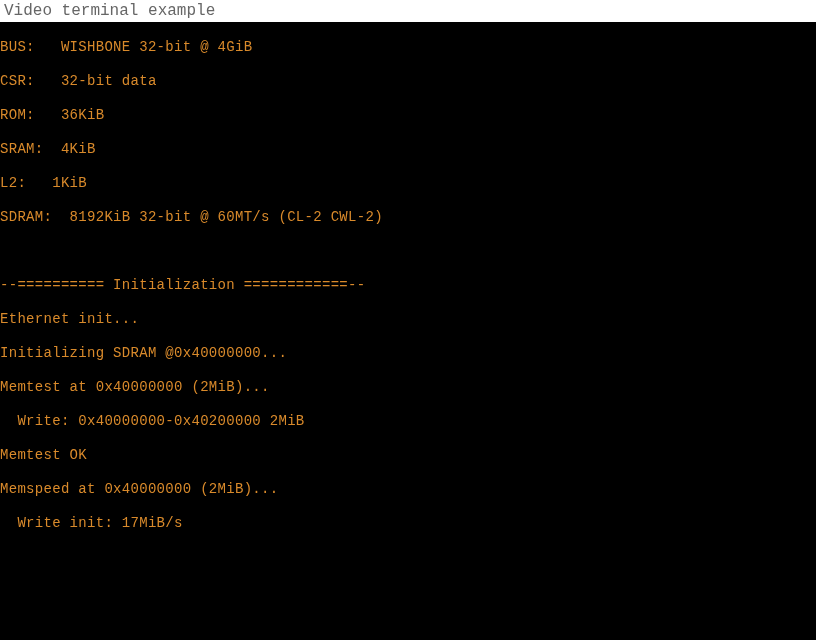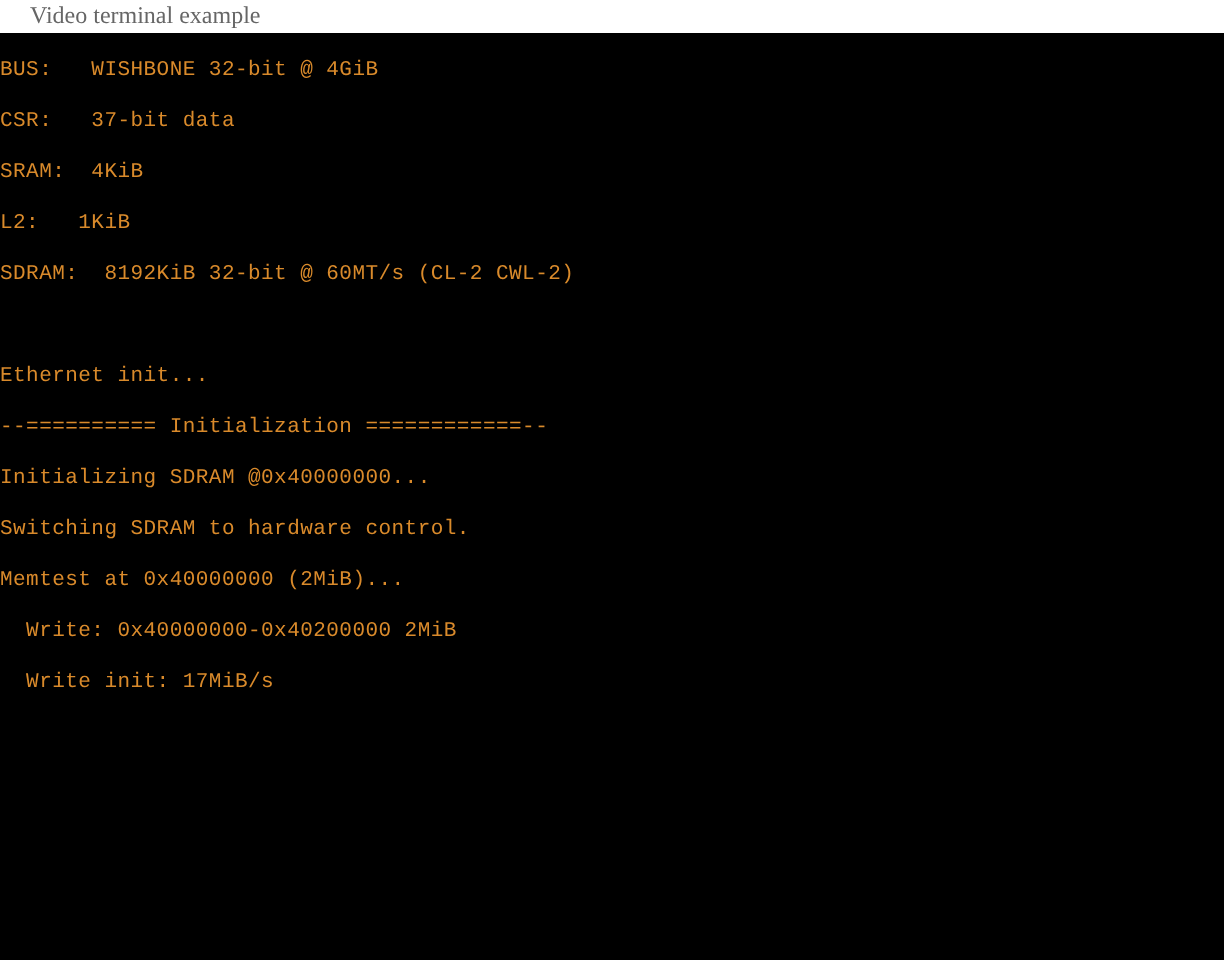--- a/index.html
+++ b/index.html
@@ -5,24 +5,24 @@
     body {
       margin: 0;
       padding: 0;
       background: #ffffff;
       width: 820px;
       height: 640px;
       overflow: hidden;
       font-family: monospace;
     }
     .window-title {
-      font-family: Liberation Serif, serif;
+      font-family: Liberation Mono, monospace;
       font-size: 16px;
       color: #666;
-      padding: 2px 20px;
+      padding: 2px 4px;
       background: #fff;
     }
     .terminal {
       background: #000000;
       color: #d98a2b;
       font-family: "Consolas", "Courier New", monospace;
       font-size: 14px;
       line-height: 17px;
       padding: 0;
       white-space: pre;
@@ -35,31 +35,33 @@
       margin: 0;
     }
   </style>
 </head>
 <body>
 
 <div class="window-title">Video terminal example</div>
 
 <div class="terminal">
 <div class="terminal-line">BUS:   WISHBONE 32-bit @ 4GiB</div>
-<div class="terminal-line">CSR:   37-bit data</div>
+<div class="terminal-line">CSR:   32-bit data</div>
+<div class="terminal-line">ROM:   36KiB</div>
 <div class="terminal-line">SRAM:  4KiB</div>
 <div class="terminal-line">L2:   1KiB</div>
 <div class="terminal-line">SDRAM:  8192KiB 32-bit @ 60MT/s (CL-2 CWL-2)</div>
 <div class="terminal-line">&nbsp;</div>
+<div class="terminal-line">--========== Initialization ============--</div>
 <div class="terminal-line">Ethernet init...</div>
-<div class="terminal-line">--========== Initialization ============--</div>
 <div class="terminal-line">Initializing SDRAM @0x40000000...</div>
-<div class="terminal-line">Switching SDRAM to hardware control.</div>
 <div class="terminal-line">Memtest at 0x40000000 (2MiB)...</div>
 <div class="terminal-line">  Write: 0x40000000-0x40200000 2MiB</div>
+<div class="terminal-line">Memtest OK</div>
+<div class="terminal-line">Memspeed at 0x40000000 (2MiB)...</div>
 <div class="terminal-line">  Write init: 17MiB/s</div>
 
 
 
 
 
 
 
 
 

